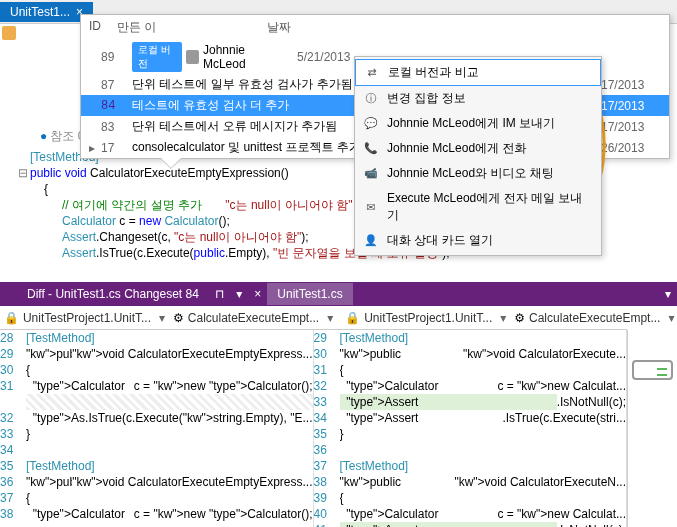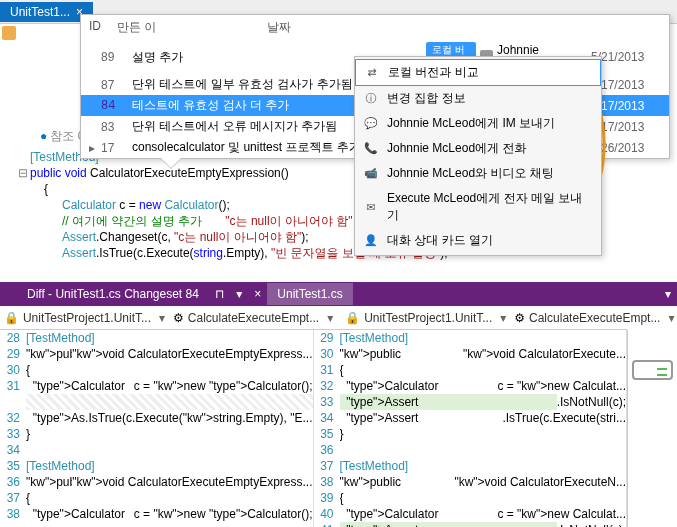--- a/index.html
+++ b/index.html
@@ -54,21 +54,21 @@
 .pin { cursor: pointer; padding: 0 6px; }
 
 .diff-subheader { position: absolute; top: 306px; left: 0; right: 50px; height: 24px; display: flex; border-bottom: 1px solid #ccc; }
 .diff-sub-col { flex: 1; display: flex; align-items: center; padding: 2px 4px; gap: 4px; }
 .crumb { color: #333; }
 .dropdown-arr { color: #666; margin: 0 4px; }
 
 .diff-panes { position: absolute; top: 330px; left: 0; right: 0; bottom: 0; display: flex; }
 .pane { flex: 1; font-family: Consolas, monospace; overflow: hidden; line-height: 16px; border-right: 1px solid #ddd; }
 .code-line { display: flex; white-space: pre; }
-.code-line .ln { width: 26px; text-align: right; color: #2B91AF; padding-right: 6px; background: #fff; }
+.code-line .ln { width: 26px; text-align: left; color: #2B91AF; padding-right: 6px; background: #fff; }
 .code-line .txt { flex: 1; overflow: hidden; }
 .hatch { background: repeating-linear-gradient(45deg, #eee, #eee 3px, #fff 3px, #fff 6px); height: 16px; flex:1; }
 .added { background: #DFF0D8; }
 
 .overview { width: 50px; background: #fff; border-left: 1px solid #ccc; position: relative; }
 .ov-box { position: absolute; top: 30px; left: 4px; right: 4px; height: 20px; border: 2px solid #999; border-radius: 4px; }
 .ov-mark { position: absolute; right: 10px; width: 10px; height: 2px; background: #5cb85c; }
 
 .gutter-icons { position:absolute; left:0; top:24px; width:18px; }
 .gutter-icon { width:14px; height:14px; margin:2px; background:#f0ad4e; border-radius:2px; }
@@ -95,36 +95,35 @@
   <span>|</span>
   <span>Johnnie McLeod +2</span>
   <span>|</span>
   <span>변경 5</span>
 </div>
 
 <div class="code-top">
   <div><span class="collapse"></span><span class="attr">[TestMethod]</span></div>
   <div><span class="collapse">⊟</span><span class="kw">public void</span><span> CalculatorExecuteEmptyExpression()</span></div>
   <div style="padding-left:26px"><span>{</span></div>
+  <div style="padding-left:44px"><span class="cmt">// 여기에 약간의 설명 추가</span><span class="str" style="margin-left:20px">    "c는 null이 아니어야 함"</span></div>
   <div style="padding-left:44px"><span class="type">Calculator</span><span> c = </span><span class="kw">new</span><span class="type"> Calculator</span><span>();</span></div>
-  <div style="padding-left:44px"><span class="cmt">// 여기에 약간의 설명 추가</span><span class="str" style="margin-left:20px">    "c는 null이 아니어야 함"</span></div>
   <div style="padding-left:44px"><span class="type">Assert</span><span>.Changeset(c, </span><span class="str">"c는 null이 아니어야 함"</span><span>);</span></div>
-  <div style="padding-left:44px"><span class="type">Assert</span><span>.IsTrue(c.Execute(</span><span class="kw">string</span><span>.Empty), </span><span class="str">"빈 문자열을 보낼 때 오류 발생"</span><span>);</span></div>
+  <div style="padding-left:44px"><span class="type">Assert</span><span>.IsTrue(c.Execute(</span><span class="kw">public</span><span>.Empty), </span><span class="str">"빈 문자열을 보낼 때 오류 발생"</span><span>);</span></div>
 </div>
 
 <div class="changeset-popup">
   <div class="cs-header">
     <div class="cs-hid">ID</div>
     <div class="cs-hauthor">만든 이</div>
     <div class="cs-hdate">날짜</div>
   </div>
   <div id="cs-rows">
       <div class="cs-row">
         <div class="cs-id"><span class="expand-arr"></span>89</div>
-        <div class="cs-name">설명 추가</div>
         <div class="cs-author">
           <span class="badge-local">로컬 버전</span> 
           <span class="avatar"></span>
           <span>Johnnie McLeod</span>
         </div>
         <div class="cs-date">5/21/2013</div>
       </div>
       <div class="cs-row">
         <div class="cs-id"><span class="expand-arr"></span>87</div>
         <div class="cs-name">단위 테스트에 일부 유효성 검사가 추가됨</div>

